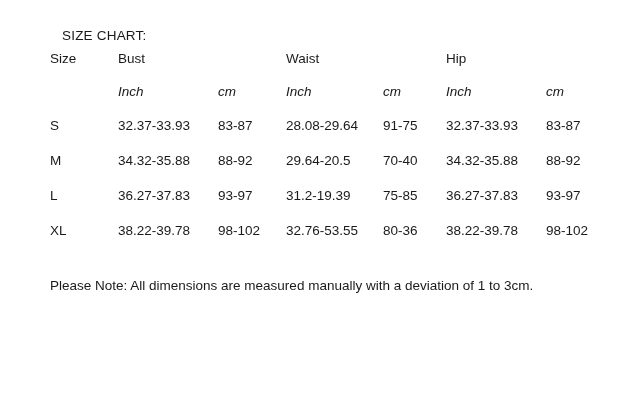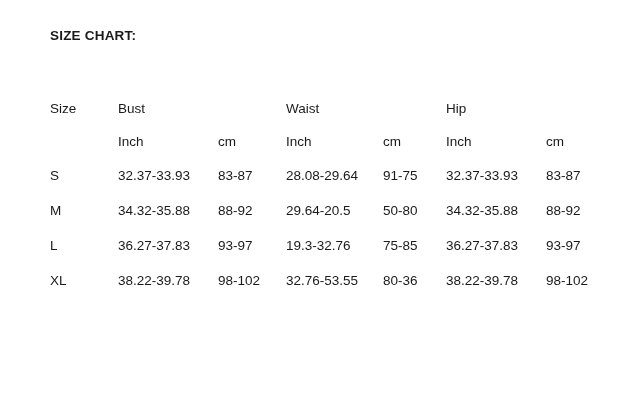--- a/index.html
+++ b/index.html
@@ -18,25 +18,23 @@
     position: relative;
     width: 620px;
     height: 402px;
     box-sizing: border-box;
     padding: 28px 40px 0 50px;
   }
   .title {
     font-size: 13.5px;
     letter-spacing: 0.2px;
     color: #1a1a1a;
-    margin: 0 0 0 0;
-    font-weight: bold;
+    margin: 0 0 0 12px;
   }
   table.size-table {
-    margin-top: 50px;
     border-collapse: collapse;
     width: 100%;
     table-layout: fixed;
   }
   table.size-table td,
   table.size-table th {
     text-align: left;
     font-weight: normal;
     font-size: 13.5px;
     color: #1a1a1a;
@@ -52,20 +50,21 @@
   col.c-hi    { width: 100px; }
   col.c-hc    { width: 70px; }
 
   tr.group-row td {
     height: 32px;
     line-height: 32px;
   }
   tr.unit-row td {
     height: 33px;
     line-height: 33px;
+    font-style: italic;
   }
   tr.data-row td {
     height: 35px;
     line-height: 35px;
   }
   .size-label-cell {
     vertical-align: middle;
   }
   .note {
     margin-top: 26px;
@@ -115,39 +114,40 @@
         <td>28.08-29.64</td>
         <td>91-75</td>
         <td>32.37-33.93</td>
         <td>83-87</td>
       </tr>
       <tr class="data-row">
         <td>M</td>
         <td>34.32-35.88</td>
         <td>88-92</td>
         <td>29.64-20.5</td>
-        <td>50-80</td>
+        <td>70-40</td>
         <td>34.32-35.88</td>
         <td>88-92</td>
       </tr>
       <tr class="data-row">
         <td>L</td>
         <td>36.27-37.83</td>
         <td>93-97</td>
-        <td>19.3-32.76</td>
+        <td>31.2-19.39</td>
         <td>75-85</td>
         <td>36.27-37.83</td>
         <td>93-97</td>
       </tr>
       <tr class="data-row">
         <td>XL</td>
         <td>38.22-39.78</td>
         <td>98-102</td>
         <td>32.76-53.55</td>
         <td>80-36</td>
         <td>38.22-39.78</td>
         <td>98-102</td>
       </tr>
     </tbody>
   </table>
 
+  <div class="note">Please Note:  All dimensions are measured manually with a deviation of 1 to 3cm.</div>
 
 </div>
 
 </body></html>

